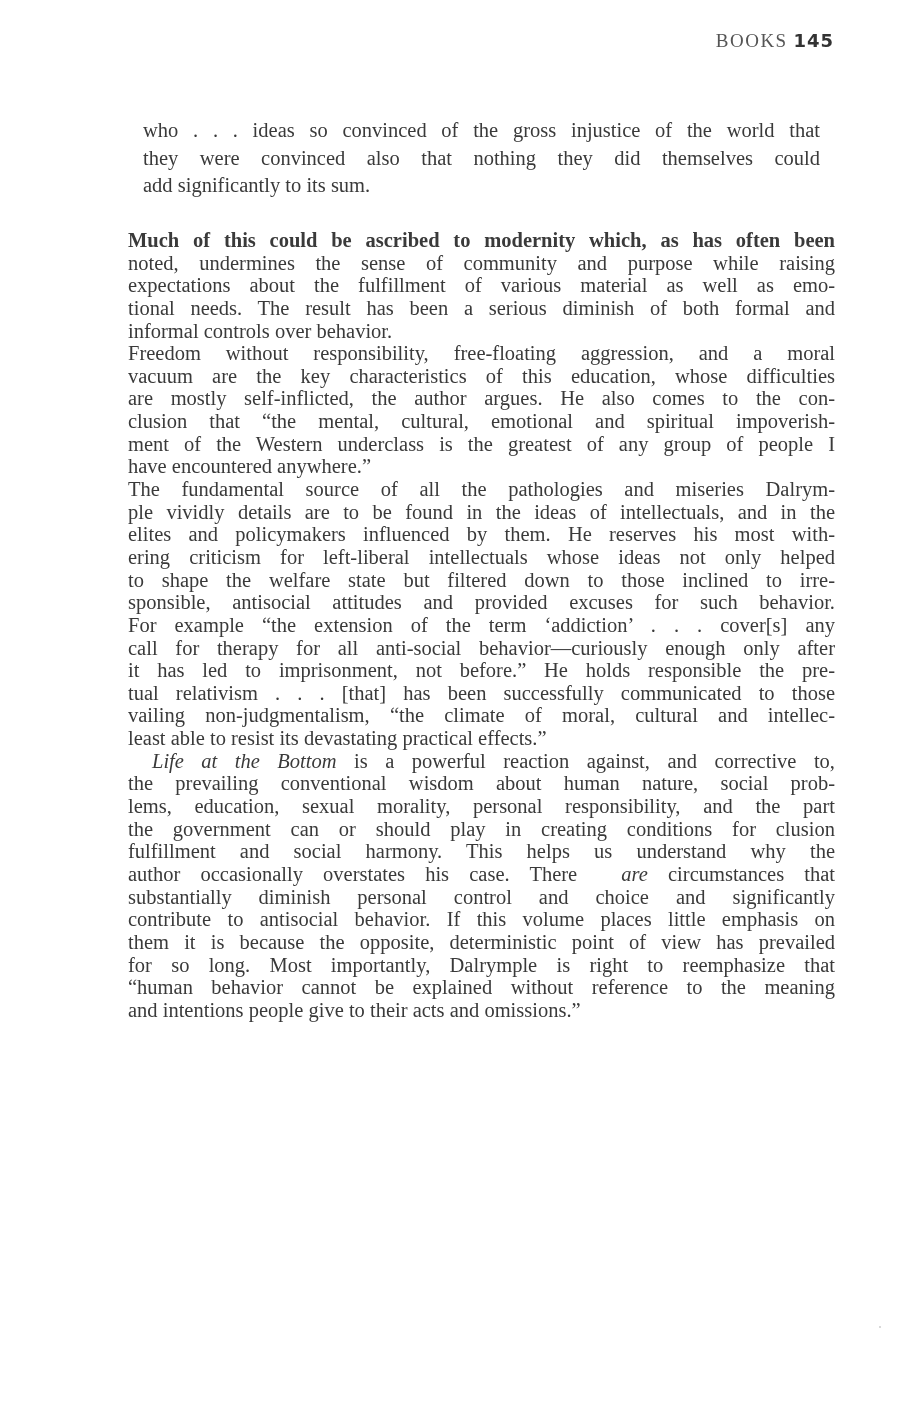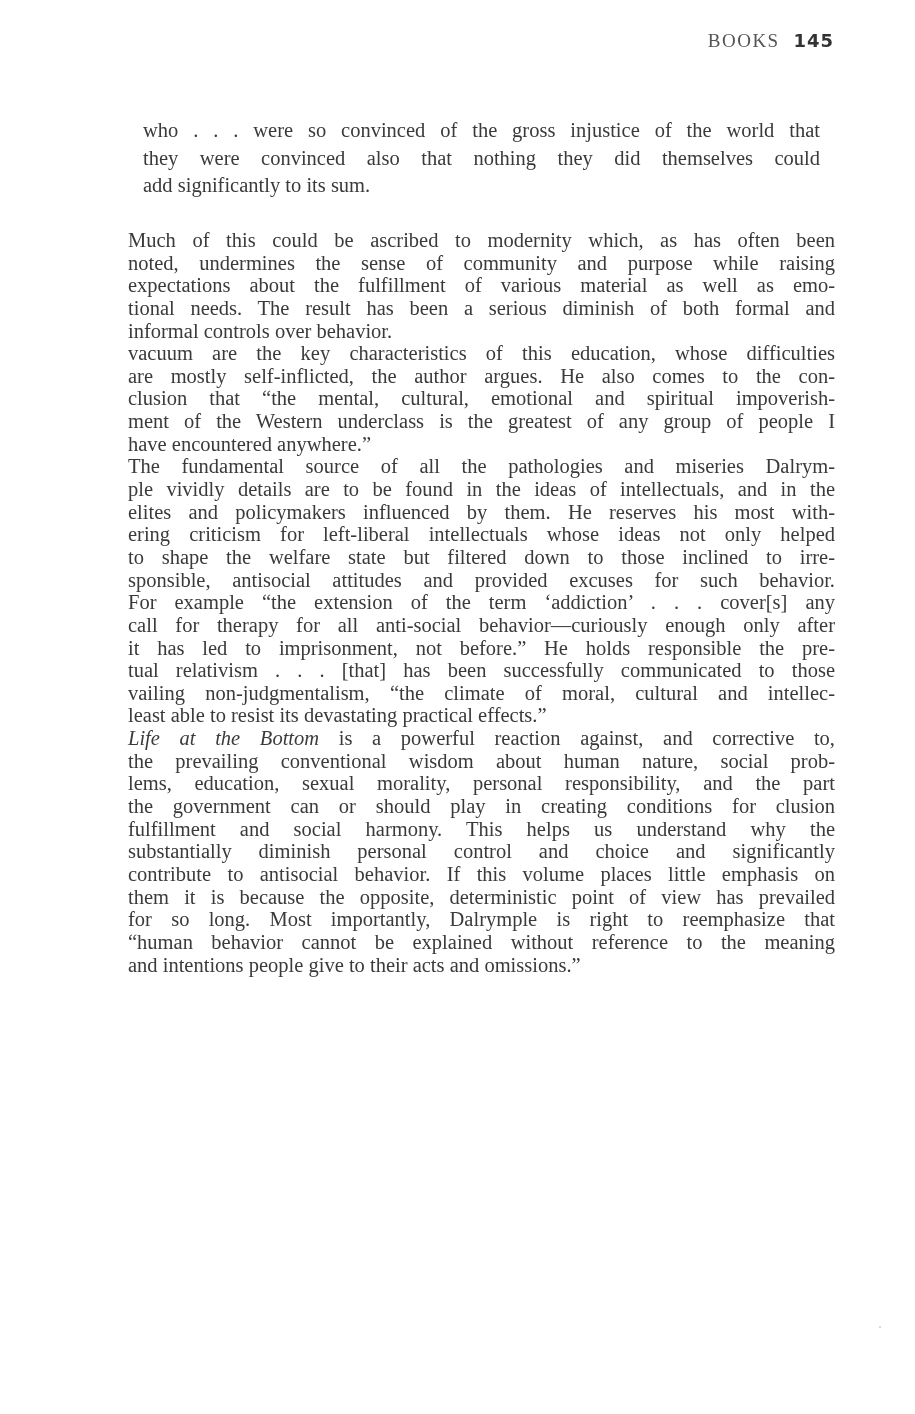--- a/index.html
+++ b/index.html
@@ -24,21 +24,20 @@
     color: #555;
   }
   .running-head .section {
     font-family: Liberation Serif, serif;
     letter-spacing: 1.5px;
   }
   .running-head .page-num {
     font-family: "DejaVu Sans", "Liberation Sans", sans-serif;
     font-weight: bold;
     color: #333;
-    margin-left: 8px;
     font-size: 18px;
     text-align: center;
   }
   .blockquote {
     position: absolute;
     left: 143px;
     top: 117px;
     width: 677px;
     font-size: 20.5px;
     line-height: 27.5px;
@@ -65,54 +64,55 @@
     text-align-last: justify;
     white-space: nowrap;
     height: 22.65px;
   }
   .line.last {
     text-align-last: left;
   }
   .blockquote .line {
     height: 27.5px;
   }
-  em { font-style: italic; }
+  em { font-style: italic; margin-left: 24px; }
   .speck {
     position: absolute;
     left: 879px;
     top: 1326px;
     width: 2px;
     height: 2px;
     background: #ccc;
     border-radius: 50%;
   }
 </style>
 </head>
 <body>
 
 <header class="running-head">
   <span class="section">BOOKS</span>
   <span class="page-num">145</span>
 </header>
 
 <blockquote class="blockquote">
-  <span class="line">who . . . were so convinced of the gross injustice of the world that</span>
+  <span class="line">who . . . ideas so convinced of the gross injustice of the world that</span>
   <span class="line">they were convinced also that nothing they did themselves could</span>
   <span class="line last">add significantly to its sum.</span>
 </blockquote>
 
 <div class="body-text">
   <p>
-    <span class="line" style="padding-left:0;">Much of this could be ascribed to modernity which, as has often been</span>
+    <span class="line" style="padding-left:0;font-weight:bold;">Much of this could be ascribed to modernity which, as has often been</span>
     <span class="line">noted, undermines the sense of community and purpose while raising</span>
     <span class="line">expectations about the fulfillment of various material as well as emo-</span>
     <span class="line">tional needs. The result has been a serious diminish of both formal and</span>
     <span class="line last">informal controls over behavior.</span>
   </p>
   <p>
+    <span class="line">Freedom without responsibility, free-floating aggression, and a moral</span>
     <span class="line">vacuum are the key characteristics of this education, whose difficulties</span>
     <span class="line">are mostly self-inflicted, the author argues. He also comes to the con-</span>
     <span class="line">clusion that “the mental, cultural, emotional and spiritual impoverish-</span>
     <span class="line">ment of the Western underclass is the greatest of any group of people I</span>
     <span class="line last">have encountered anywhere.”</span>
   </p>
   <p>
     <span class="line">The fundamental source of all the pathologies and miseries Dalrym-</span>
     <span class="line">ple vividly details are to be found in the ideas of intellectuals, and in the</span>
     <span class="line">elites and policymakers influenced by them. He reserves his most with-</span>
@@ -125,20 +125,21 @@
     <span class="line">tual relativism . . . [that] has been successfully communicated to those</span>
     <span class="line">vailing non-judgmentalism, “the climate of moral, cultural and intellec-</span>
     <span class="line last">least able to resist its devastating practical effects.”</span>
   </p>
   <p>
     <span class="line"><em>Life at the Bottom</em><span> is a powerful reaction against, and corrective to,</span></span>
     <span class="line">the prevailing conventional wisdom about human nature, social prob-</span>
     <span class="line">lems, education, sexual morality, personal responsibility, and the part</span>
     <span class="line">the government can or should play in creating conditions for clusion</span>
     <span class="line">fulfillment and social harmony. This helps us understand why the</span>
+    <span class="line"><span>author occasionally overstates his case. There </span><em>are</em><span> circumstances that</span></span>
     <span class="line">substantially diminish personal control and choice and significantly</span>
     <span class="line">contribute to antisocial behavior. If this volume places little emphasis on</span>
     <span class="line">them it is because the opposite, deterministic point of view has prevailed</span>
     <span class="line">for so long. Most importantly, Dalrymple is right to reemphasize that</span>
     <span class="line">“human behavior cannot be explained without reference to the meaning</span>
     <span class="line last">and intentions people give to their acts and omissions.”</span>
   </p>
 </div>
 
 <div class="speck"></div>

